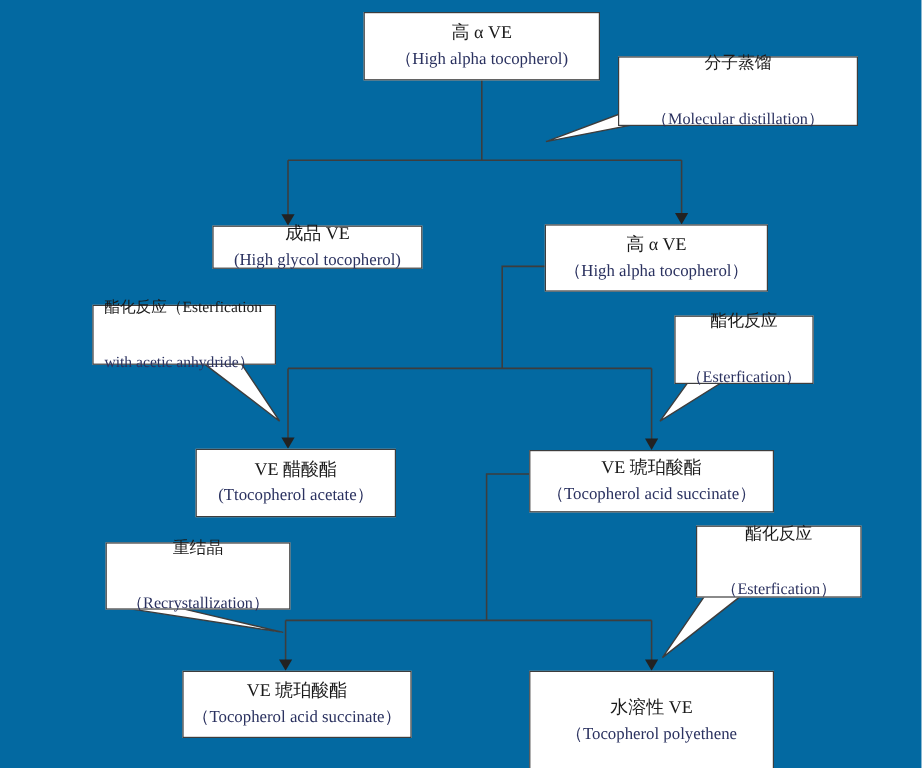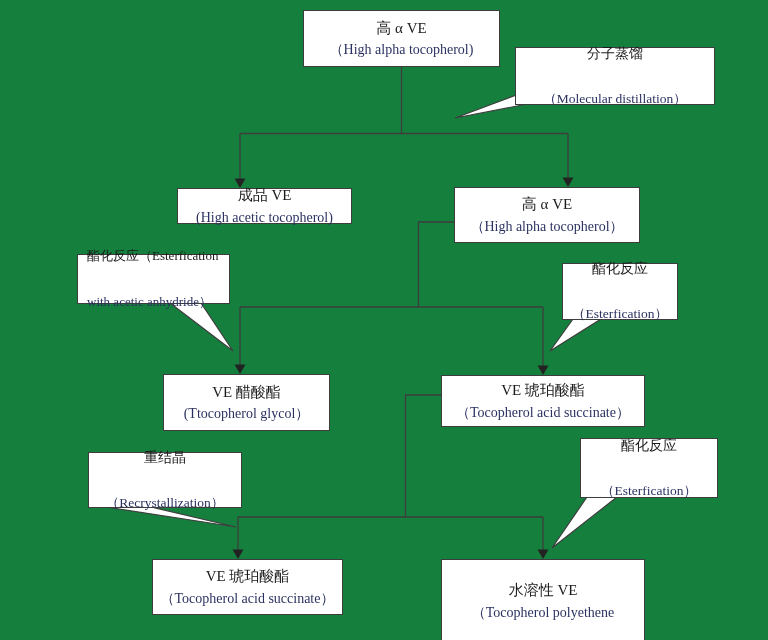--- a/index.html
+++ b/index.html
@@ -1,17 +1,17 @@
 <!DOCTYPE html>
 <html><head>
 <meta charset="utf-8">
 <style>
   html,body{margin:0;padding:0;background:#ffffff;}
   .canvas{
-    position:relative;width:768px;height:640px;background:#15803d;
+    position:relative;width:768px;height:640px;background:#0369a1;
     font-family:"Liberation Serif","DejaVu Serif",serif;overflow:hidden;
   }
   .lines-layer{position:absolute;left:0;top:0;width:768px;height:640px;}
   .node,.callout{
     position:absolute;background:#ffffff;border:1.4px solid #3d3d3d;
     display:flex;flex-direction:column;align-items:center;justify-content:center;
     text-align:center;line-height:1.5;box-sizing:border-box;padding:2px 4px;
   }
   .cn{color:#1a1a1a;font-size:15px;white-space:nowrap;}
   .en{color:#2b3260;font-size:14px;white-space:nowrap;}
@@ -74,31 +74,31 @@
     </g>
   </svg>
 
   <div class="node" id="node-source">
     <div class="cn">高 α VE</div>
     <div class="en">（High alpha tocopherol)</div>
   </div>
 
   <div class="node" id="node-finished">
     <div class="cn">成品 VE</div>
-    <div class="en">(High acetic tocopherol)</div>
+    <div class="en">(High glycol tocopherol)</div>
   </div>
 
   <div class="node" id="node-high-refined">
     <div class="cn">高 α VE</div>
     <div class="en">（High alpha tocopherol）</div>
   </div>
 
   <div class="node" id="node-acetate">
     <div class="cn">VE 醋酸酯</div>
-    <div class="en">(Ttocopherol glycol）</div>
+    <div class="en">(Ttocopherol acetate）</div>
   </div>
 
   <div class="node" id="node-succinate-mid">
     <div class="cn">VE 琥珀酸酯</div>
     <div class="en">（Tocopherol acid succinate）</div>
   </div>
 
   <div class="node" id="node-succinate-final">
     <div class="cn">VE 琥珀酸酯</div>
     <div class="en">（Tocopherol acid succinate）</div>

